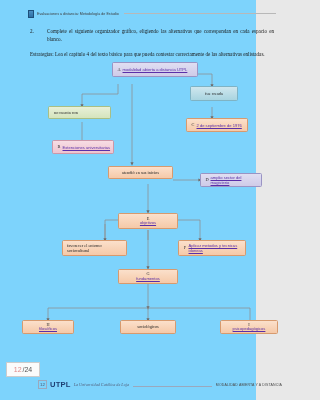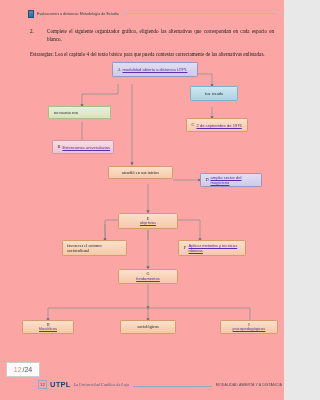--- a/index.html
+++ b/index.html
@@ -6,22 +6,22 @@
 
   html, body {
     width: 300px; height: 400px;
     background: #e8e8e8;
     font-family: "Liberation Serif", serif;
     overflow: hidden;
   }
 
   #page {
     position: relative;
-    width: 284px; height: 400px;
-    background: #fca5a5;
+    width: 256px; height: 400px;
+    background: #7dd3fc;
   }
 
   
   #doc-header {
     position: absolute;
     left: 28px; top: 8px;
     width: 248px; height: 11px;
     display: flex; align-items: center; gap: 3px;
   }
   #hdr-icon {

